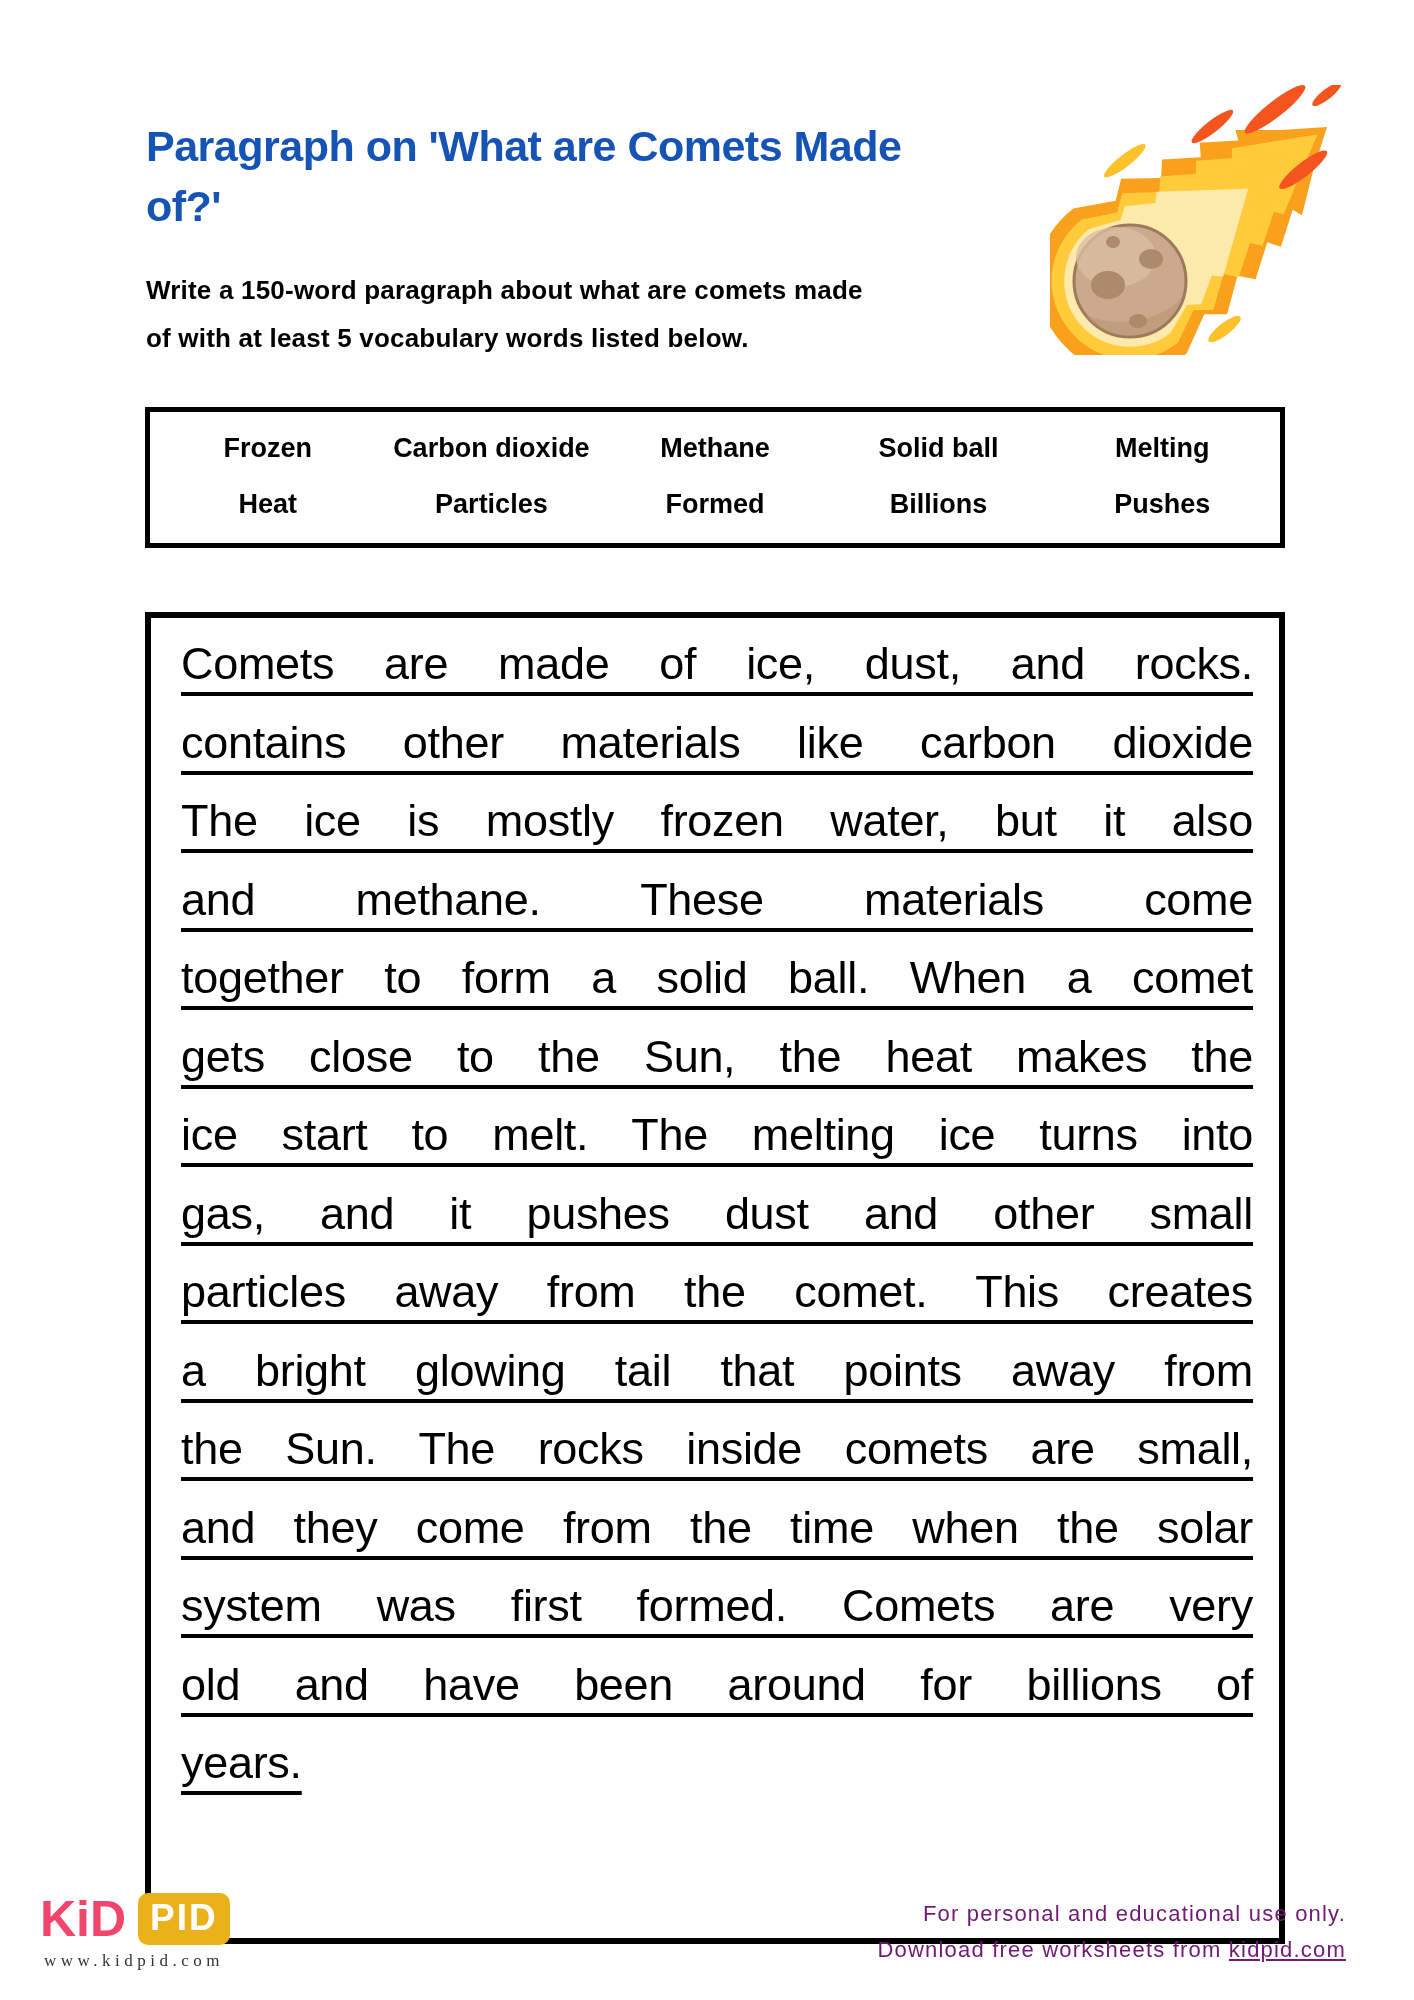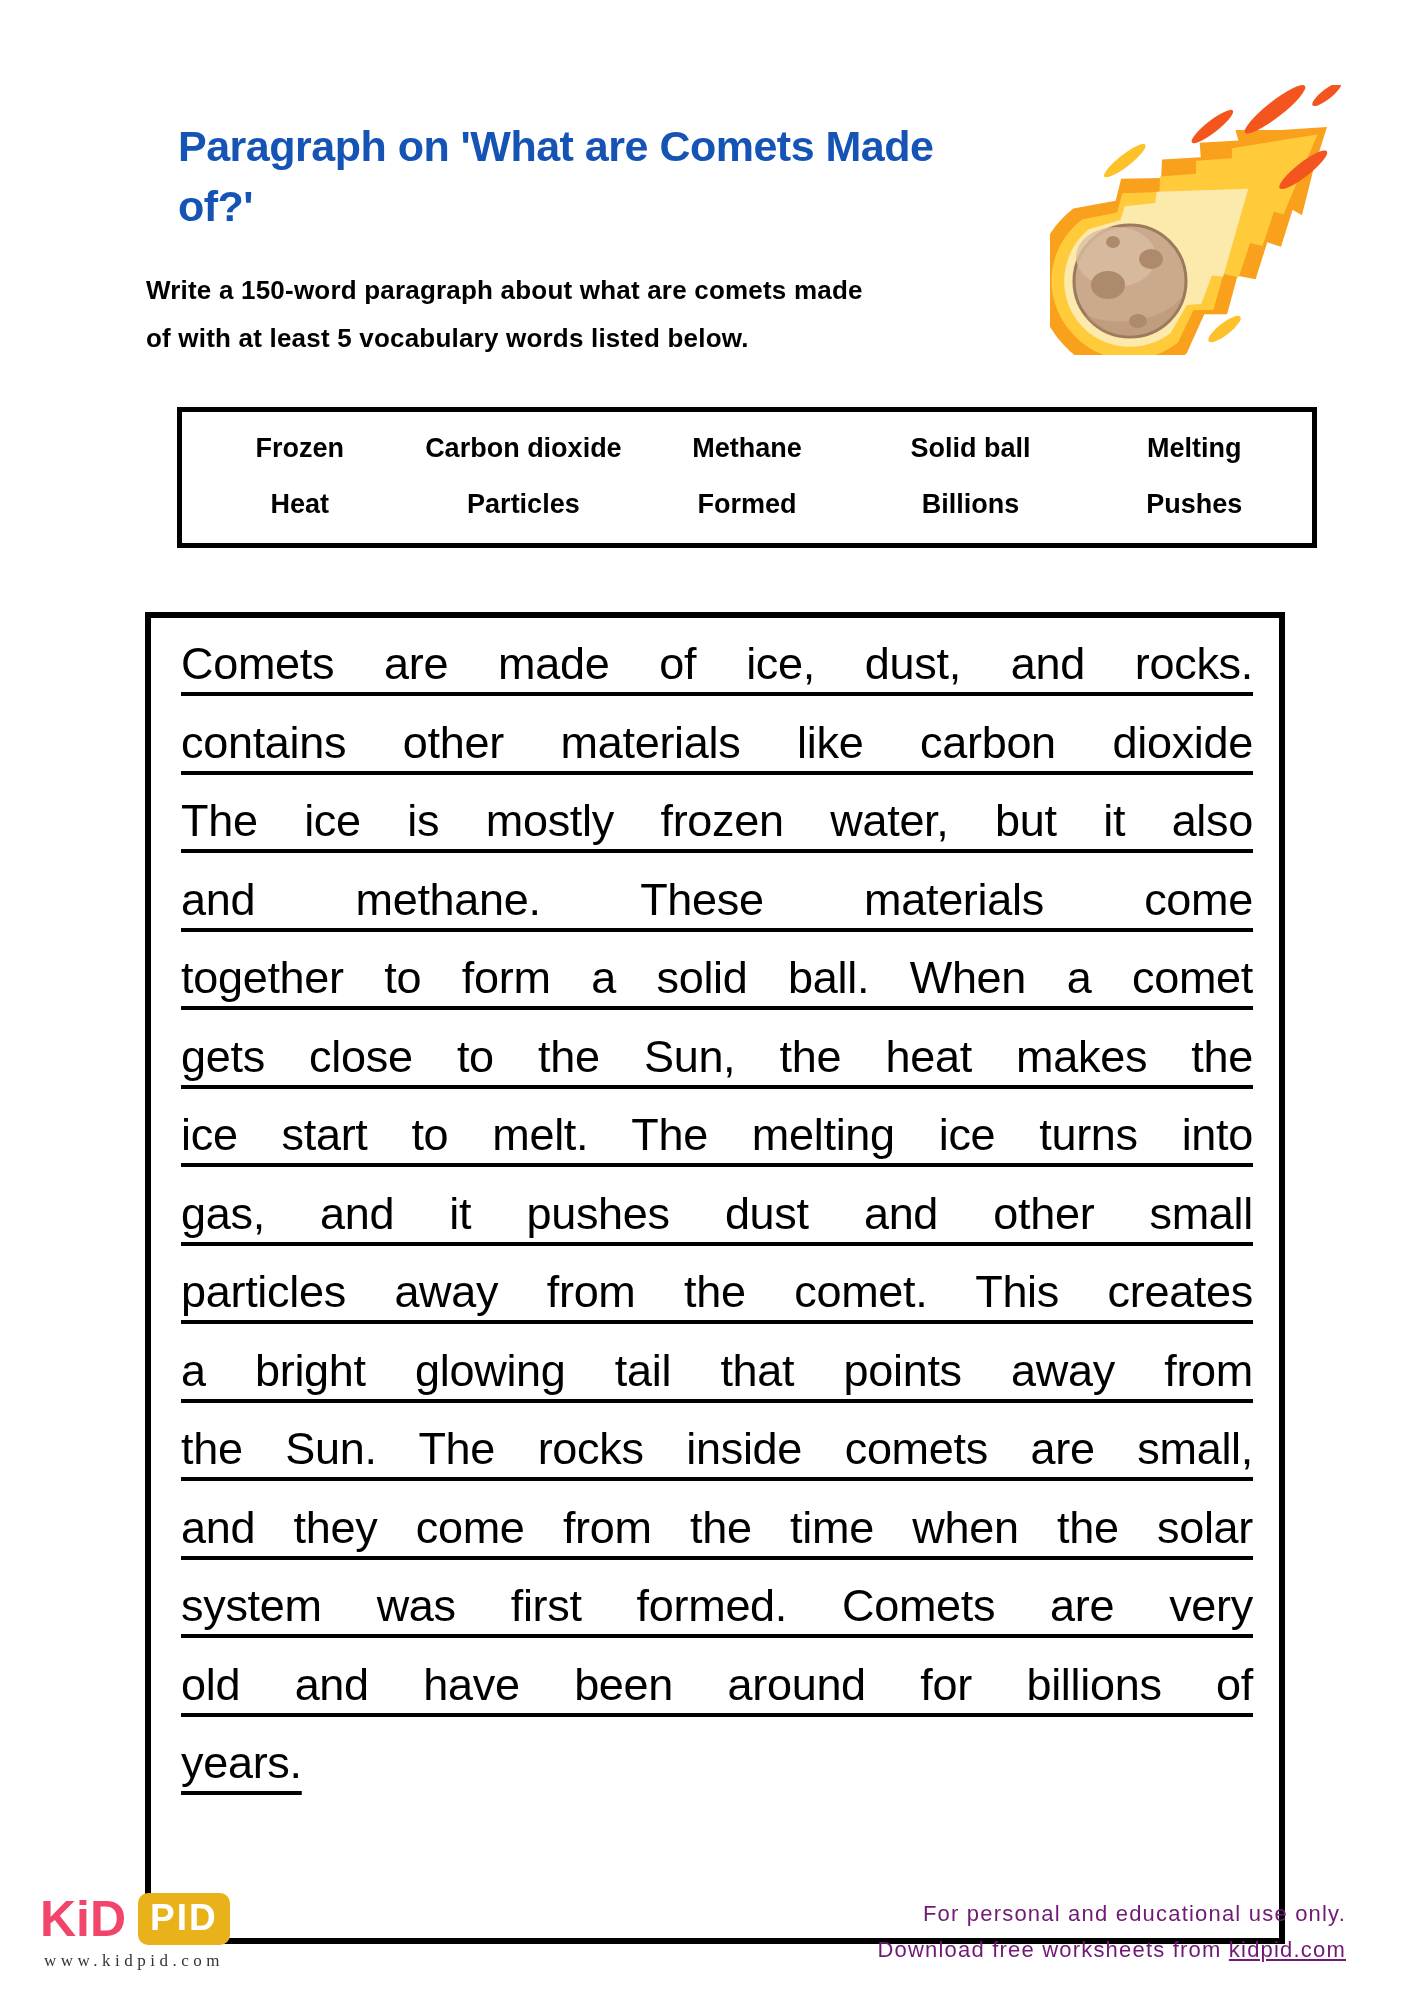--- a/index.html
+++ b/index.html
@@ -2,35 +2,34 @@
 <html><head>
 <meta charset="utf-8">
 <style>
   html,body{margin:0;padding:0;background:#ffffff;}
   .page{
     position:relative;width:1414px;height:2000px;background:#ffffff;
     font-family:"Liberation Sans", sans-serif;overflow:hidden;
   }
   .title{
     position:absolute;left:146px;top:116px;width:840px;
-    color:#1554B5;font-weight:bold;font-size:43px;line-height:60px;letter-spacing:-0.5px;margin-left:32px;
+    color:#1554B5;font-weight:bold;font-size:43px;line-height:60px;letter-spacing:-0.5px;
   }
   .subtitle{
     position:absolute;left:146px;top:266px;width:800px;
     color:#000000;font-weight:bold;font-size:26px;line-height:48px;letter-spacing:0.2px;
   }
   .comet{position:absolute;left:1050px;top:85px;width:310px;height:270px;}
   .vocab-box{
     position:absolute;left:145px;top:407px;width:1140px;height:141px;
     border:5px solid #000;box-sizing:border-box;
     display:grid;grid-template-columns:repeat(5,1fr);grid-template-rows:1fr 1fr;
     align-items:center;justify-items:center;
     font-weight:bold;font-size:27px;color:#000;
     padding:8px 6px 10px 6px;
-    margin-left:32px;
   }
   .para-box{
     position:absolute;left:145px;top:612px;width:1140px;height:1332px;
     border:6px solid #000;box-sizing:border-box;
     padding:7px 26px 0 30px;
   }
   .para-line{
     font-size:45px;line-height:78.5px;color:#000;letter-spacing:-0.3px;
     text-align:justify;text-align-last:justify;
     text-decoration:underline;text-decoration-thickness:4px;text-underline-offset:13px;

